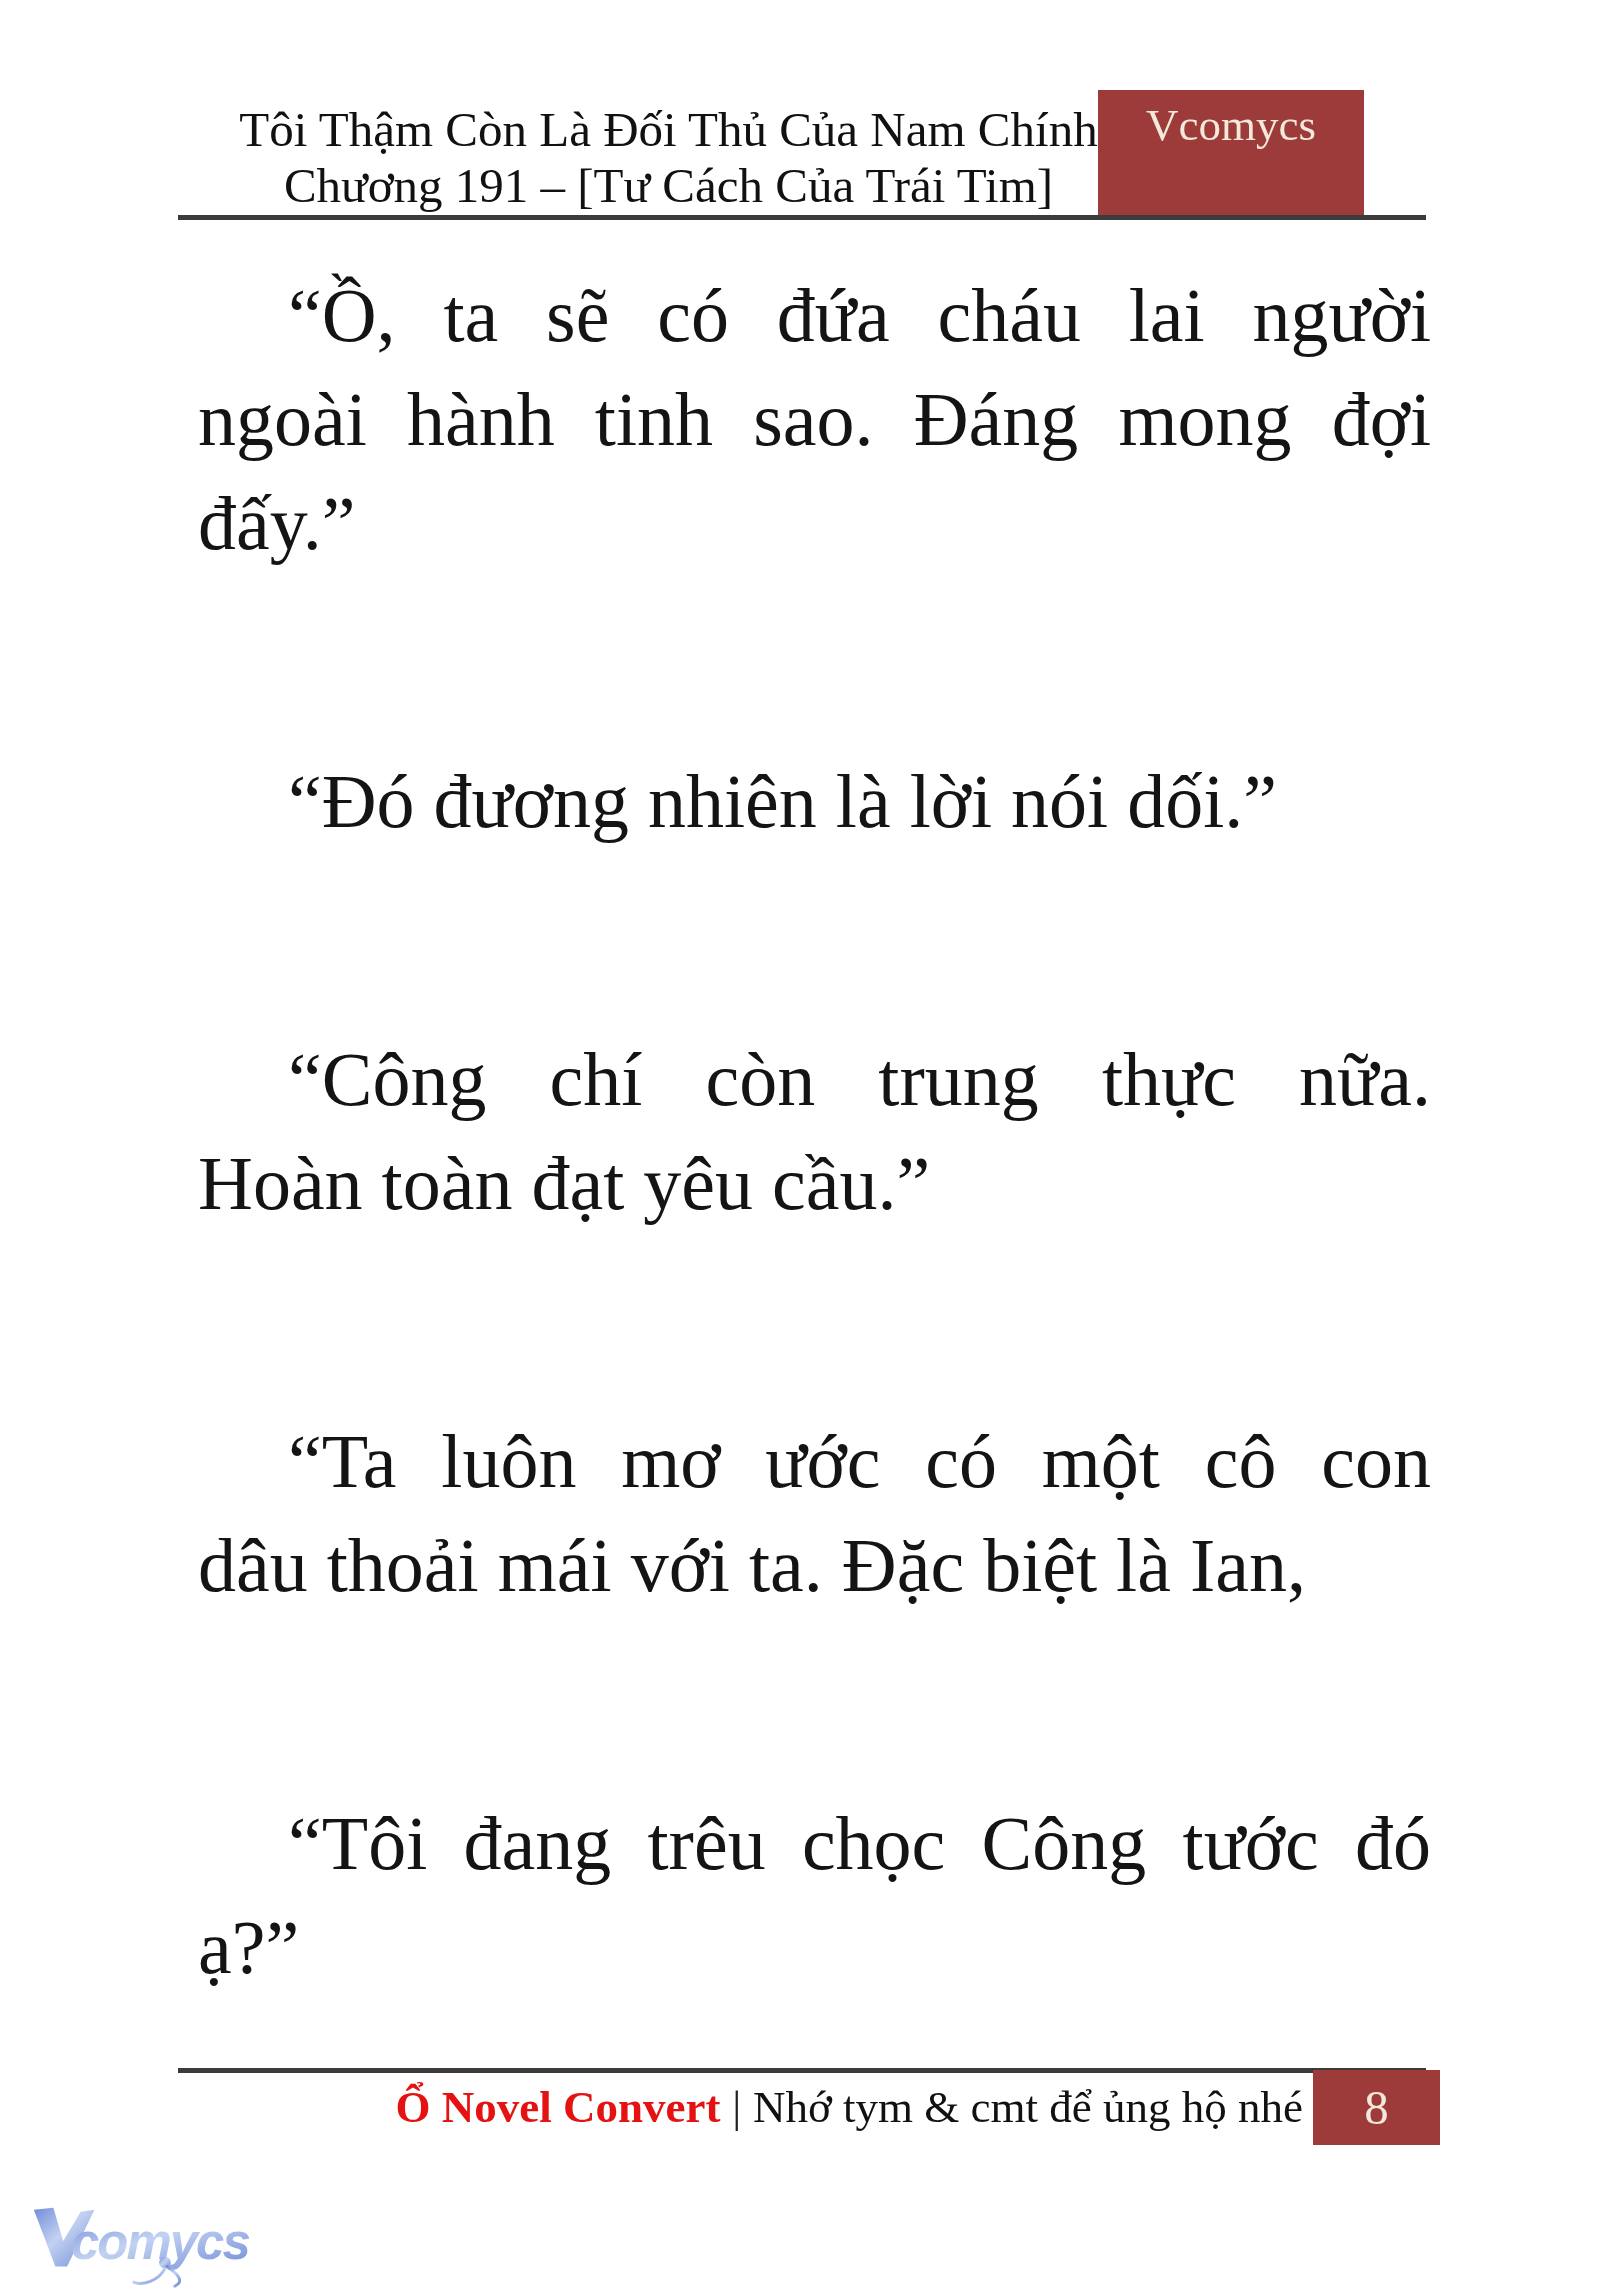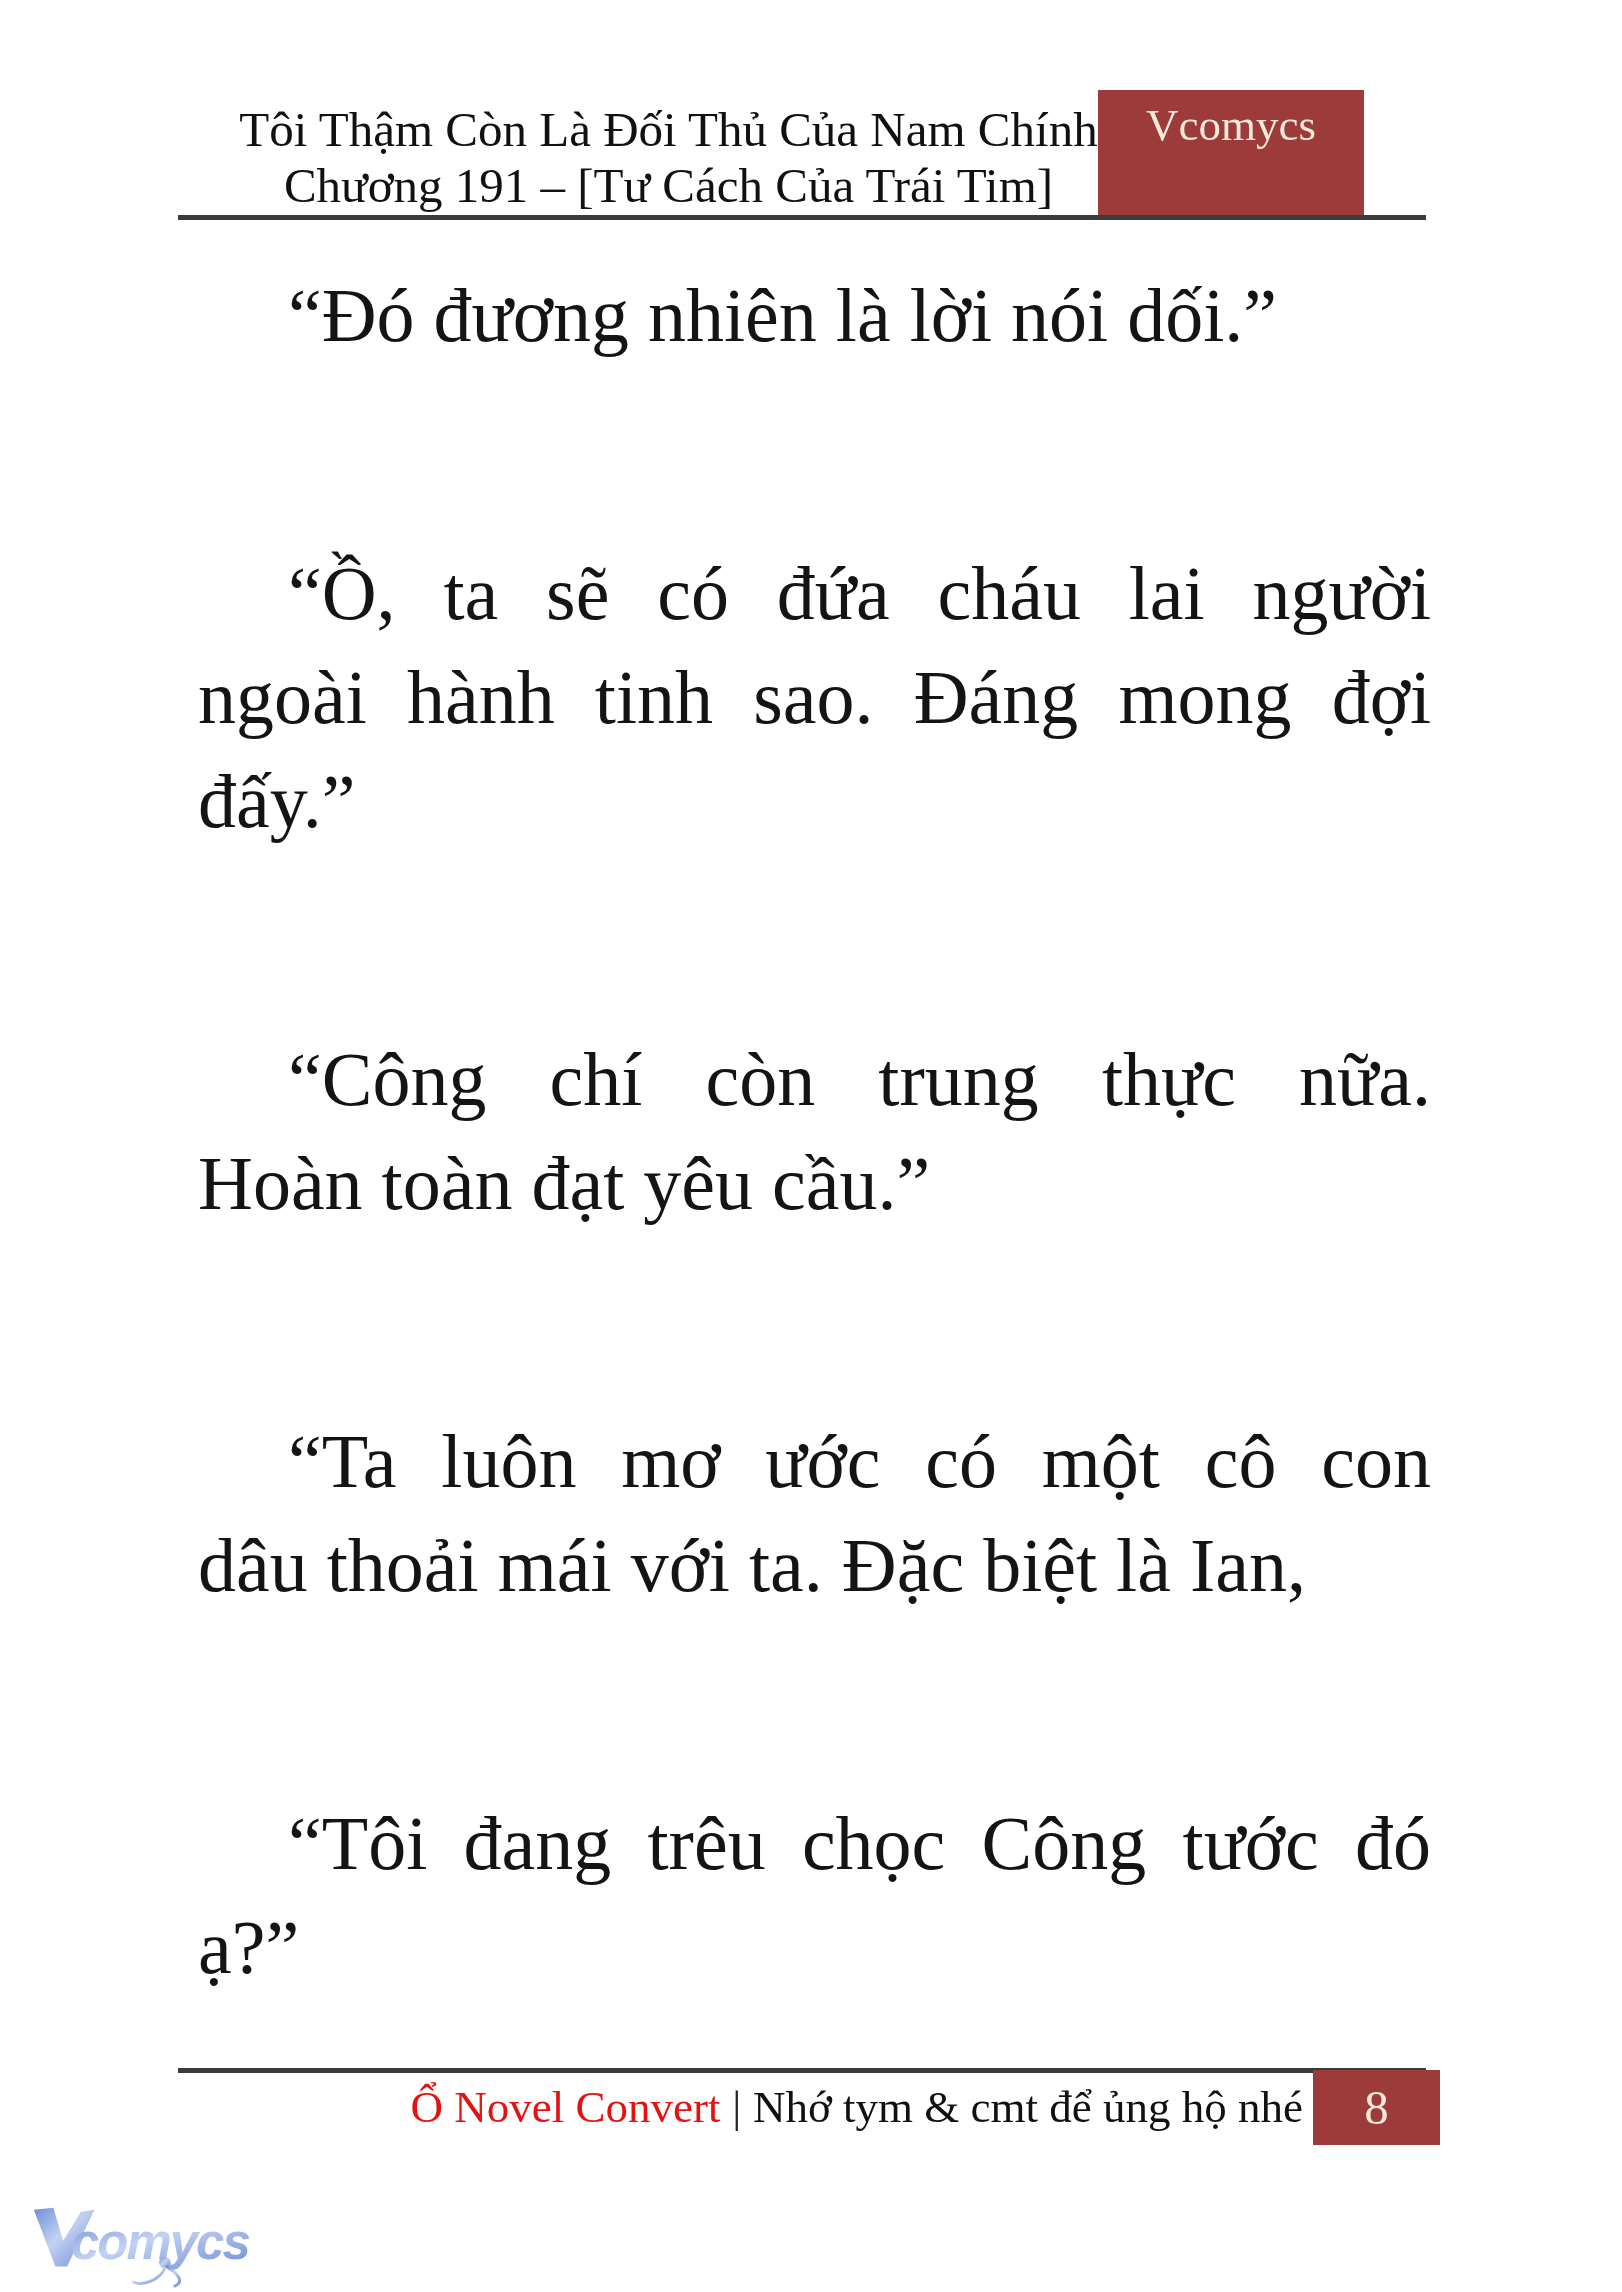--- a/index.html
+++ b/index.html
@@ -81,21 +81,21 @@
     top: 2080px;
     width: 1125px;
     text-align: right;
     font-size: 45px;
     line-height: 55px;
     white-space: nowrap;
     color: #111111;
   }
   .footer-brand {
     color: var(--footer-red, #e51212);
-    font-weight: normal;
+    font-weight: bold;
     margin-left: 34px;
   }
   .footer-sep { padding: 0 11.8px; color: #222222; }
   .page-badge {
     position: absolute;
     left: 1313px;
     top: 2070px;
     width: 127px;
     height: 75px;
     background: var(--maroon, #9d3b3a);
@@ -126,26 +126,26 @@
   </div>
 
   <div class="brand-box">
     <div>Vcomycs</div>
   </div>
 
   <div class="rule header-rule"></div>
 
   <div class="body-text">
       <div class="para">
-        <div class="line first last">“Đó đương nhiên là lời nói dối.”</div>
-      </div>
-      <div class="para">
         <div class="line first">“Ồ, ta sẽ có đứa cháu lai người</div>
         <div class="line">ngoài hành tinh sao. Đáng mong đợi</div>
         <div class="line last">đấy.”</div>
+      </div>
+      <div class="para">
+        <div class="line first last">“Đó đương nhiên là lời nói dối.”</div>
       </div>
       <div class="para">
         <div class="line first">“Công chí còn trung thực nữa.</div>
         <div class="line last">Hoàn toàn đạt yêu cầu.”</div>
       </div>
       <div class="para">
         <div class="line first">“Ta luôn mơ ước có một cô con</div>
         <div class="line last">dâu thoải mái với ta. Đặc biệt là Ian,</div>
       </div>
       <div class="para">

